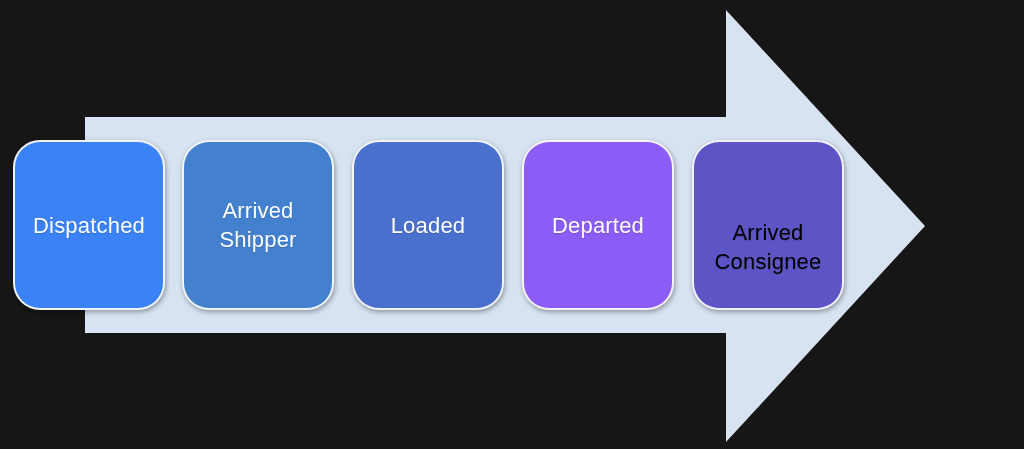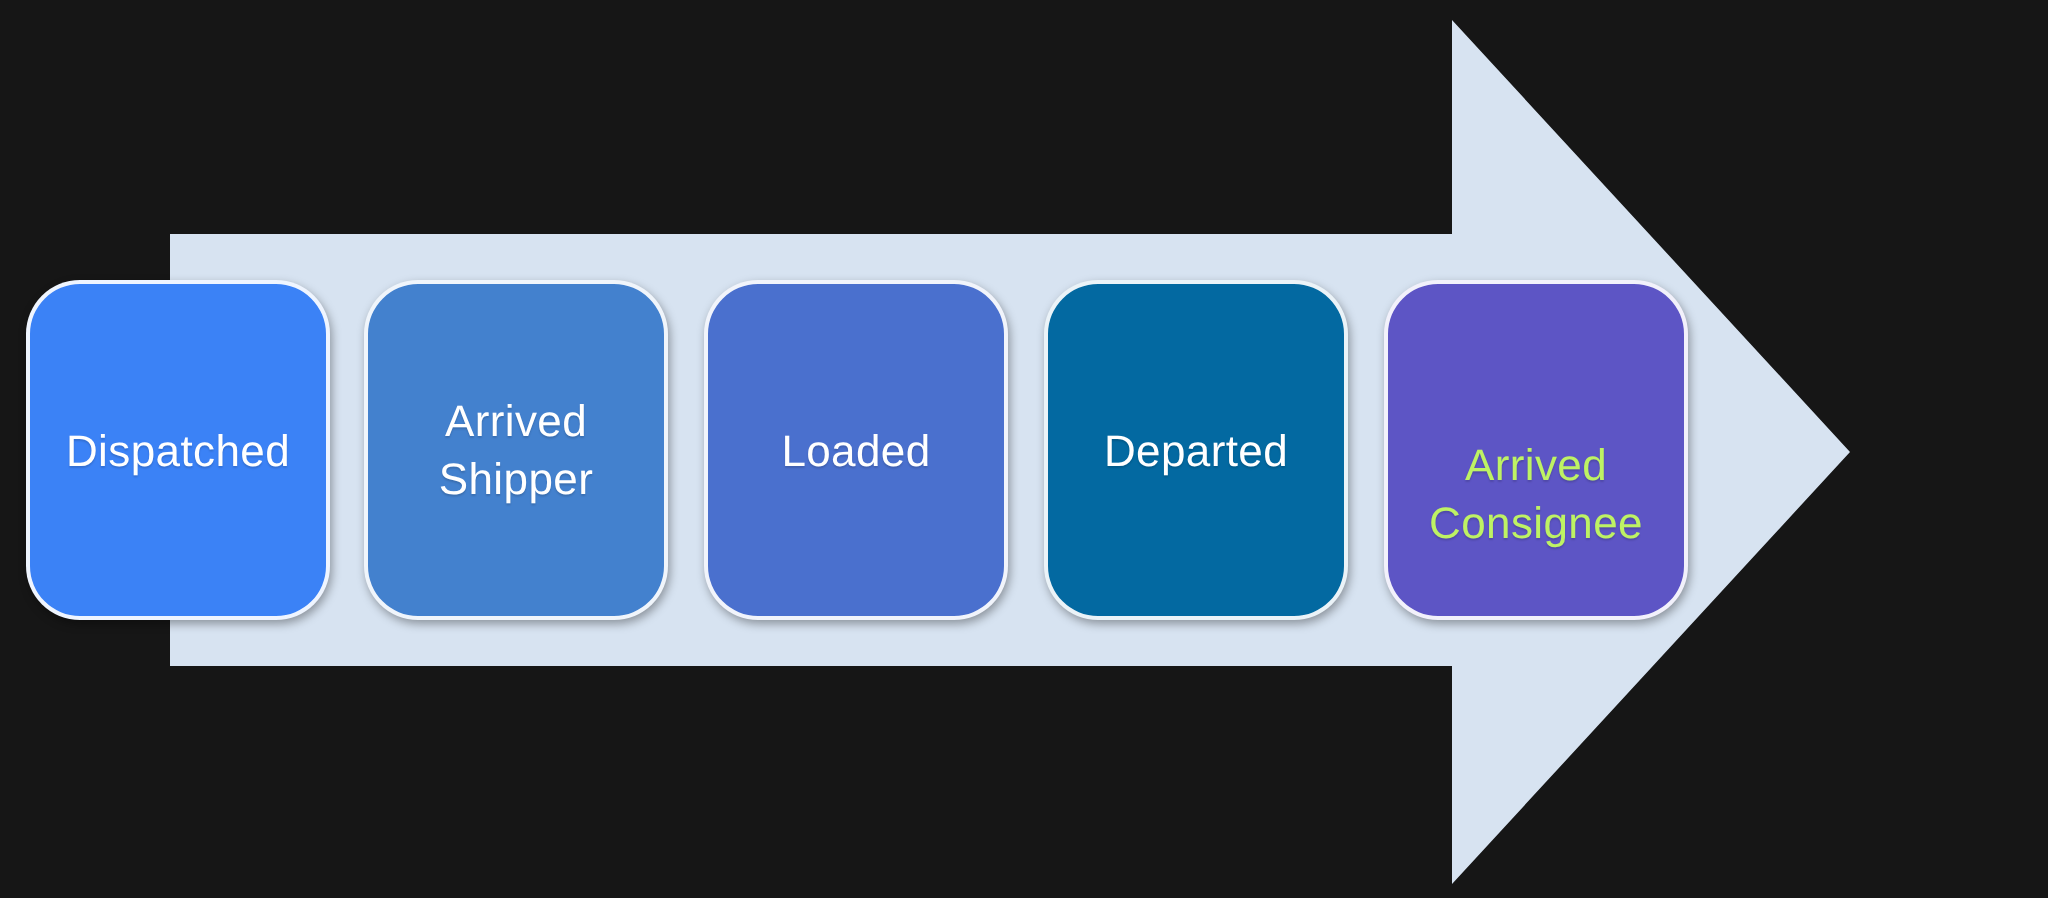--- a/index.html
+++ b/index.html
@@ -64,20 +64,20 @@
 
   <div class="step-box" style="background: #3b82f6;">
     <span class="step-label" style="color: rgb(255, 255, 255);">Dispatched</span>
   </div>
   <div class="step-box" style="background: rgb(67, 129, 206);">
     <span class="step-label" style="color: rgb(255, 255, 255);">Arrived Shipper</span>
   </div>
   <div class="step-box" style="background: rgb(74, 112, 206);">
     <span class="step-label" style="color: rgb(255, 255, 255);">Loaded</span>
   </div>
-  <div class="step-box" style="background: #0369a1;">
+  <div class="step-box" style="background: #8b5cf6;">
     <span class="step-label" style="color: rgb(255, 255, 255);">Departed</span>
   </div>
   <div class="step-box" style="background: rgb(93, 85, 197);">
-    <span class="step-label" style="color: #bef264; margin-top: 44px;">Arrived Consignee</span>
+    <span class="step-label" style="color: #000000; margin-top: 44px;">Arrived Consignee</span>
   </div>
 
 </div>
 
 </body></html>

